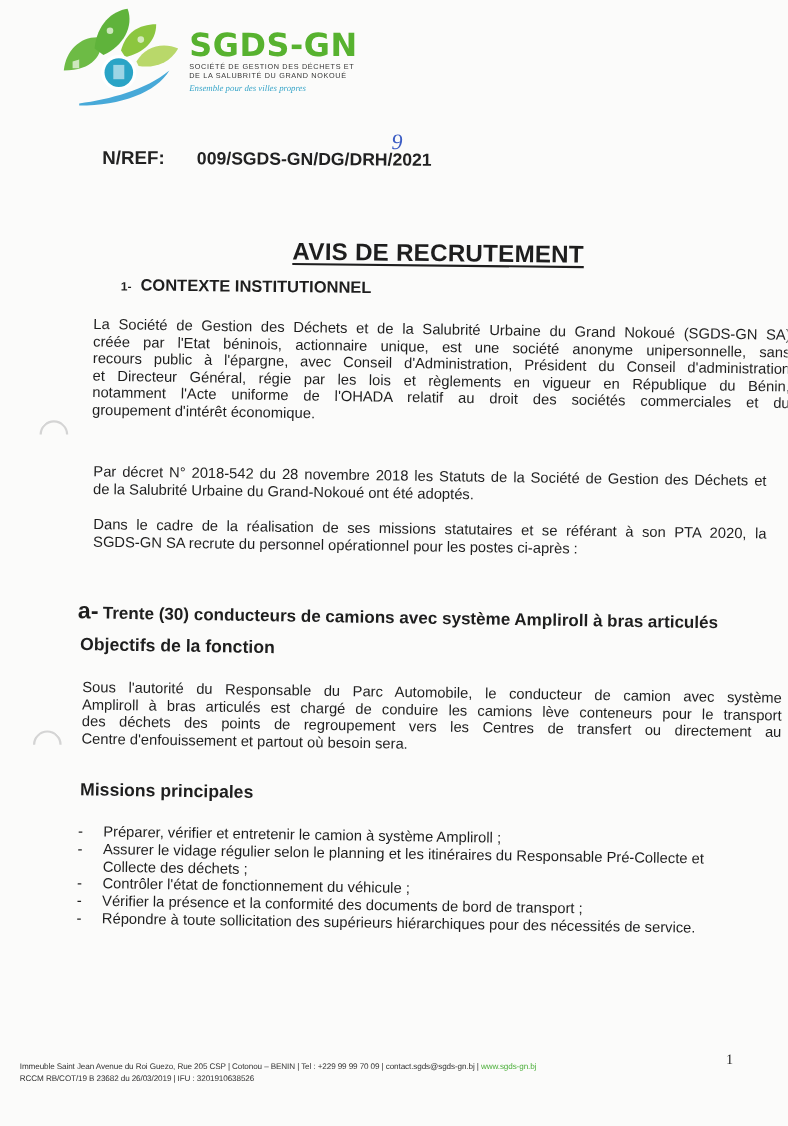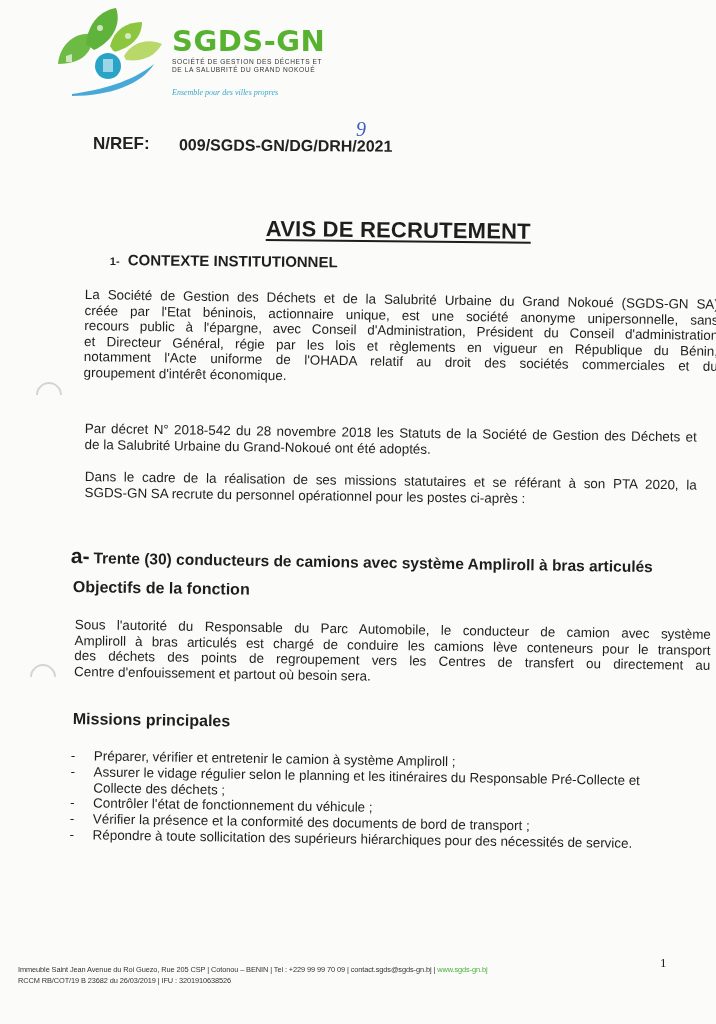--- a/index.html
+++ b/index.html
@@ -8,21 +8,21 @@
     background: #fbfbfa;
     font-family: "Liberation Sans", sans-serif;
     color: #1e1e1e;
     position: relative;
   }
   .page { position: absolute; left: 12px; top: 0; width: 716px; height: 852px; }
   .logo { position: absolute; left: 38px; top: 4px; width: 120px; height: 94px; }
   .brand { position: absolute; left: 160px; top: 26px; }
   .brand-name { font-family: "DejaVu Sans", sans-serif; font-weight: bold; font-size: 29px; color: #57b22f; letter-spacing: 0.5px; line-height: 30px; }
   .brand-sub { font-size: 6.6px; letter-spacing: 0.6px; color: #333; line-height: 8px; margin-top: 2px; text-transform: uppercase; }
-  .brand-slogan { font-family: "Liberation Serif", serif; font-style: italic; font-size: 8px; color: #3aa6c9; margin-top: 14px; }
+  .brand-slogan { font-family: "Liberation Serif", serif; font-style: italic; font-size: 8px; color: #3aa6c9; margin-top: 2px; }
 
   .ref { position: absolute; left: 81px; top: 134px; font-weight: bold; font-size: 17px; color: #222; }
   .ref-value { position: absolute; left: 167px; top: 137px; font-weight: bold; font-size: 16px; color: #222; transform: rotate(0.4deg); }
   .ref-mark { position: absolute; left: 344px; top: 118px; font-family: "Liberation Serif", serif; font-style: italic; color: #3b5cc4; font-size: 20px; }
 
   .title { position: absolute; left: 254px; top: 216px; font-weight: bold; font-size: 22px; text-decoration: underline; text-underline-offset: 3px; letter-spacing: 0.2px; transform: rotate(0.6deg); transform-origin: left top; }
   .section { position: absolute; left: 98px; top: 251px; font-weight: bold; font-size: 15px; transform: rotate(0.6deg); transform-origin: left top; }
   .section .num { font-size: 11px; margin-right: 8px; }
 
   .para { position: absolute; left: 73px; width: 634px; font-size: 13.4px; line-height: 15.6px; text-align: justify; transform-origin: left top; }

